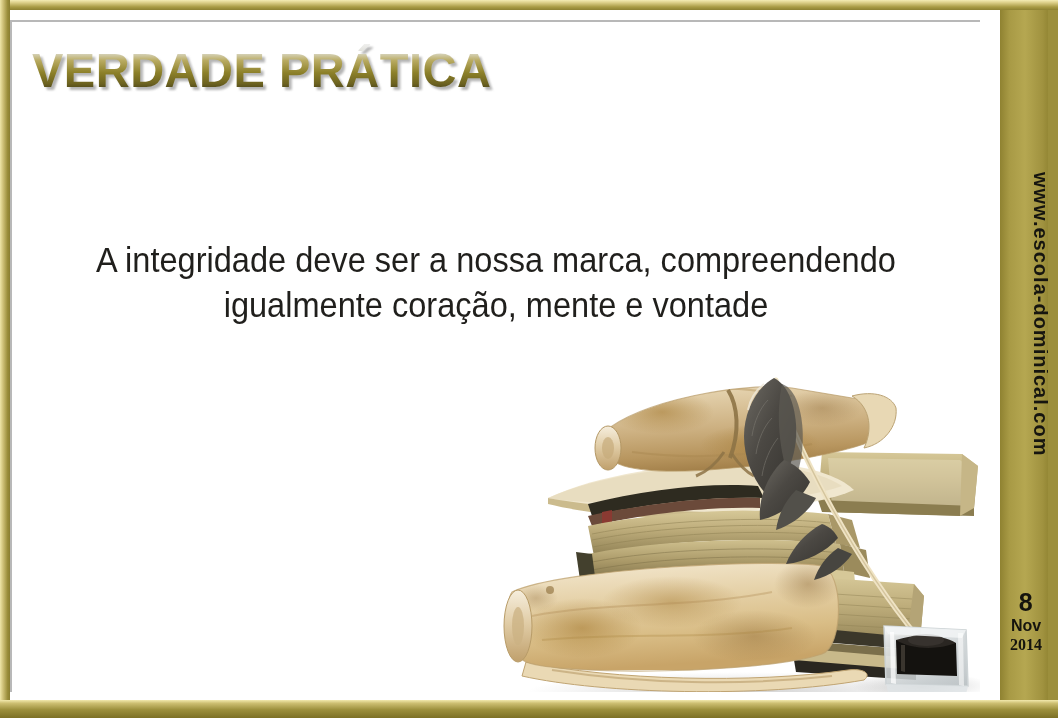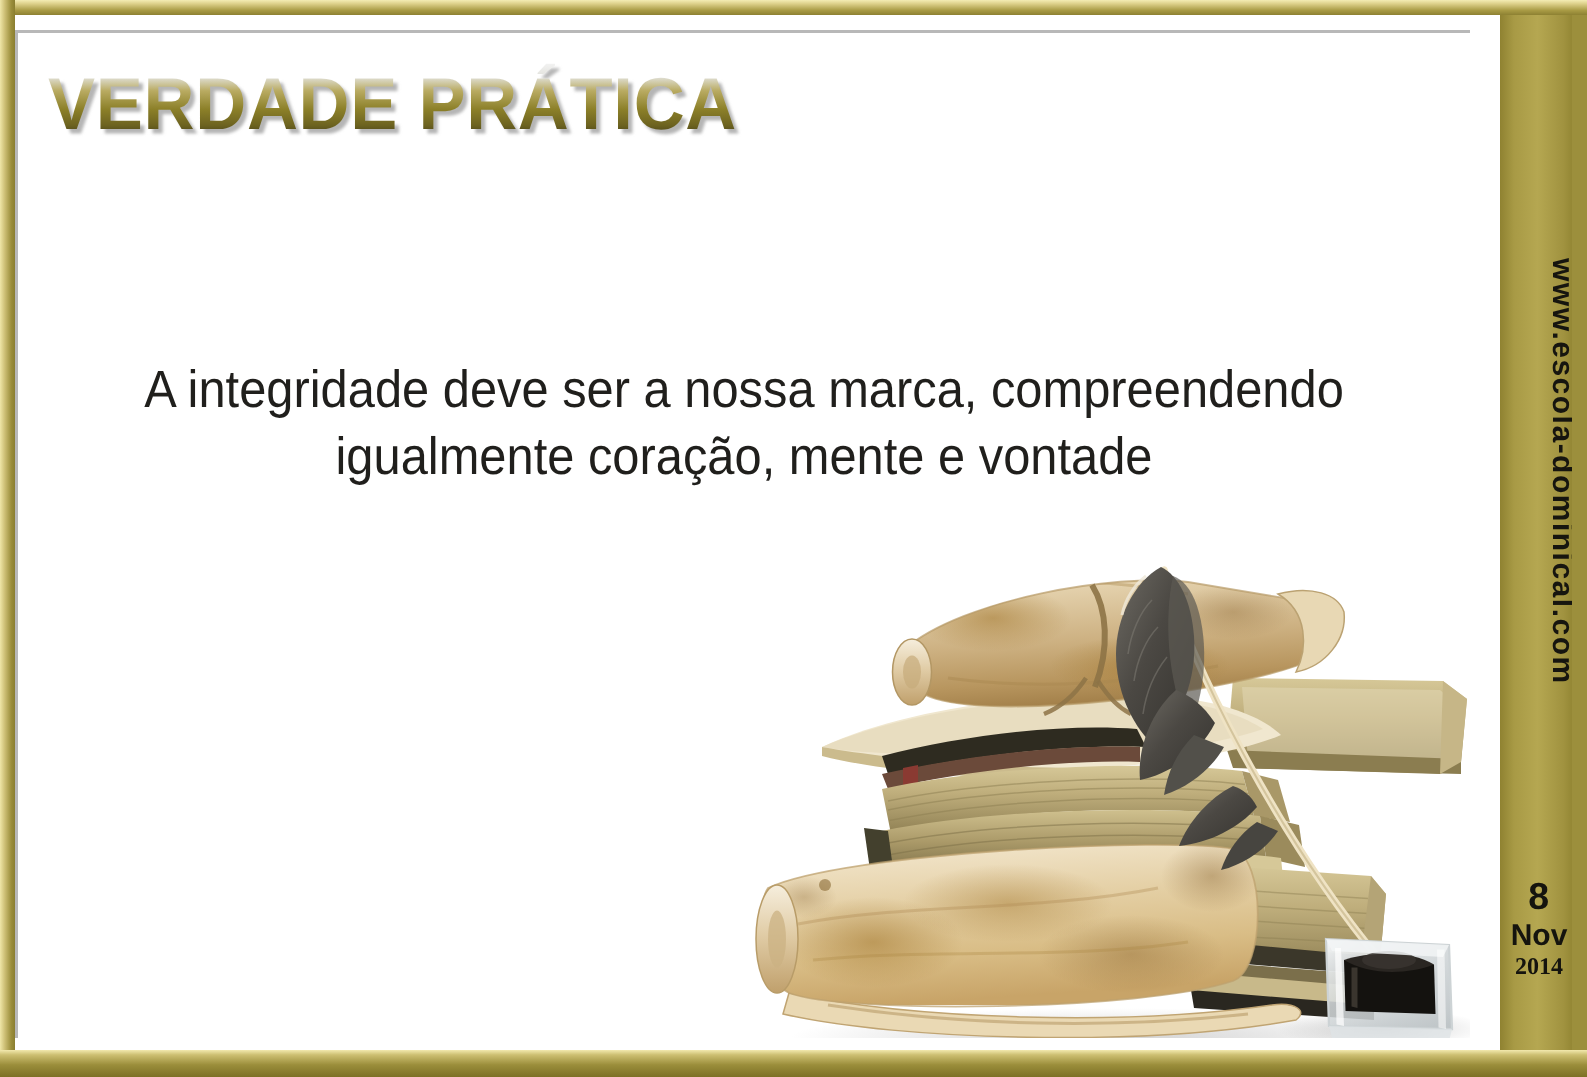--- a/index.html
+++ b/index.html
@@ -93,21 +93,21 @@
     position: absolute;
     left: 0;
     bottom: 58px;
     width: 52px;
     text-align: center;
     color: #15140e;
     font-weight: bold;
     line-height: 1.15;
   }
   .date-day   { font-size: 25px; letter-spacing: 0.5px; }
-  .date-month { font-size: 20px; }
+  .date-month { font-size: 16px; }
   .date-year  { font-size: 16px; font-family: Liberation Serif, serif; }
 
   
   .title {
     position: absolute;
     left: 20px;
     top: 20px;
     font-size: 49px;
     font-weight: bold;
     letter-spacing: 0.5px;

